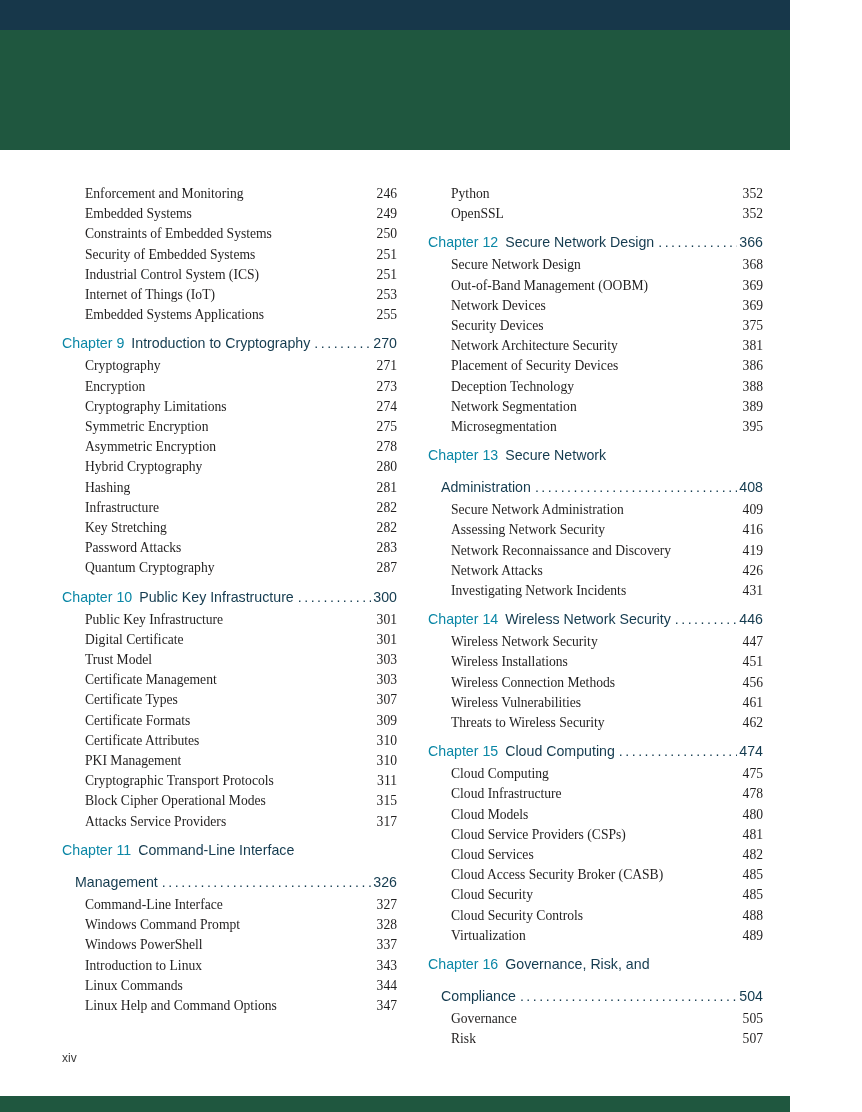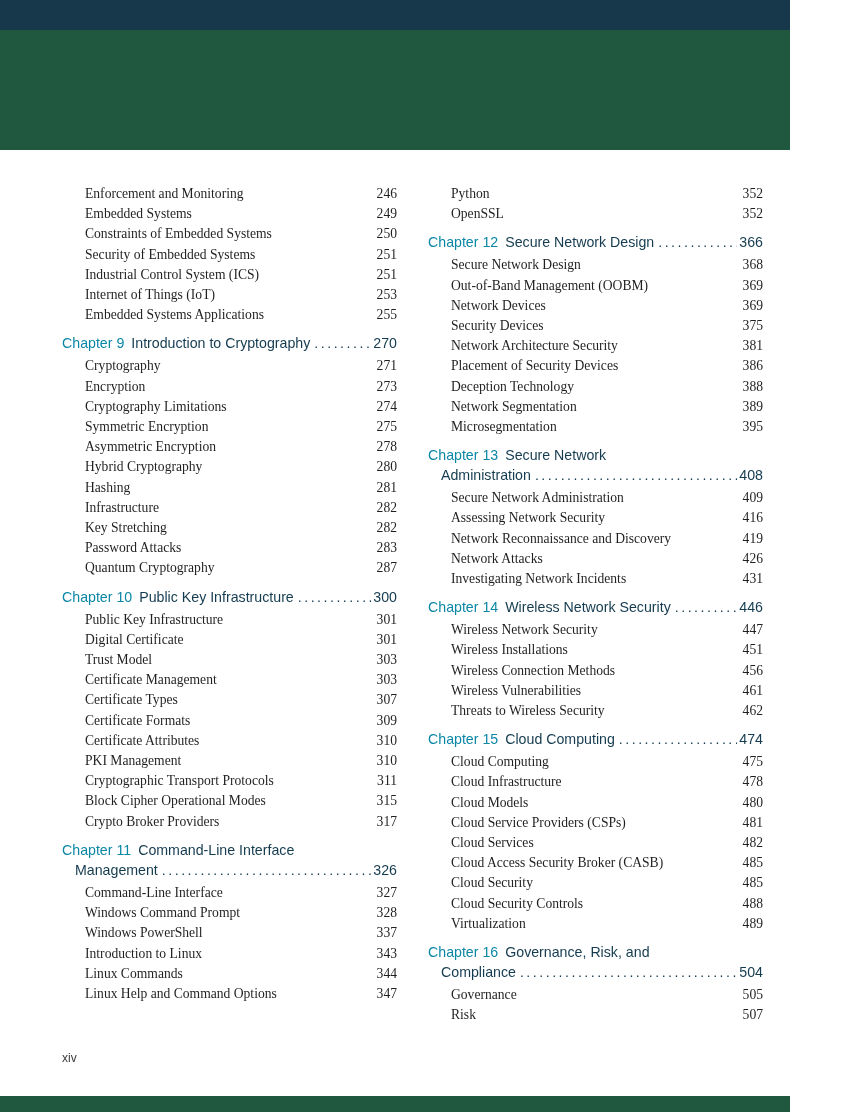--- a/index.html
+++ b/index.html
@@ -57,21 +57,21 @@
   .sec-page { white-space: nowrap; padding-left: 6px; }
   .chapter-row {
     font-family: "Liberation Sans", sans-serif;
     font-weight: normal;
     font-size: 14.2px;
     line-height: 20px;
     margin: 8px 0 3px 0;
     color: var(--chtitle);
   }
   .ch-line { display: flex; align-items: baseline; }
-  .ch-line2 { padding-left: 13px; }
+  .ch-line2 { padding-left: 13px; margin-top: 12px; }
   .ch-num { color: var(--chnum); margin-right: 7px; white-space: nowrap; }
   .ch-title { white-space: nowrap; }
   .leader {
     flex: 1;
     overflow: hidden;
     white-space: nowrap;
     letter-spacing: 2.5px;
     margin: 0 2px 0 4px;
     min-width: 10px;
   }
@@ -216,21 +216,21 @@
         </div>
         <div class="section-row">
           <span class="sec-label">Cryptographic Transport Protocols</span>
           <span class="sec-page">311</span>
         </div>
         <div class="section-row">
           <span class="sec-label">Block Cipher Operational Modes</span>
           <span class="sec-page">315</span>
         </div>
         <div class="section-row">
-          <span class="sec-label">Crypto Broker Providers</span>
+          <span class="sec-label">Attacks Service Providers</span>
           <span class="sec-page">317</span>
         </div>
         <div class="chapter-row">
           <div class="ch-line">
             <span class="ch-num">Chapter 11</span>
             <span class="ch-title">Command-Line Interface</span>
           </div>
           <div class="ch-line ch-line2">
             <span class="ch-title">Management</span>
             <span class="leader">................................................................................</span>

